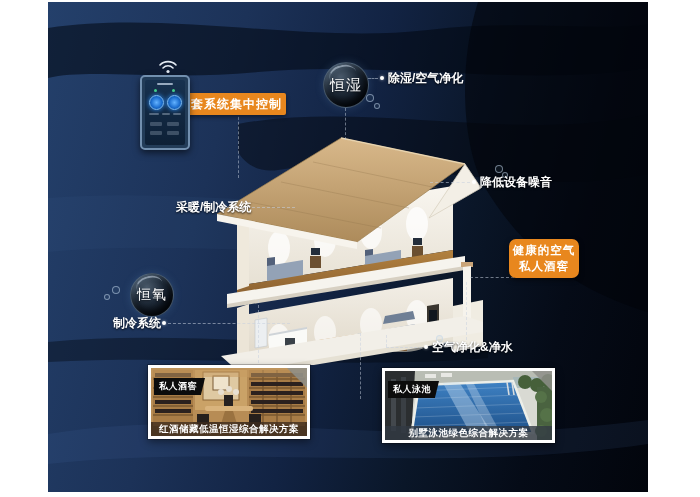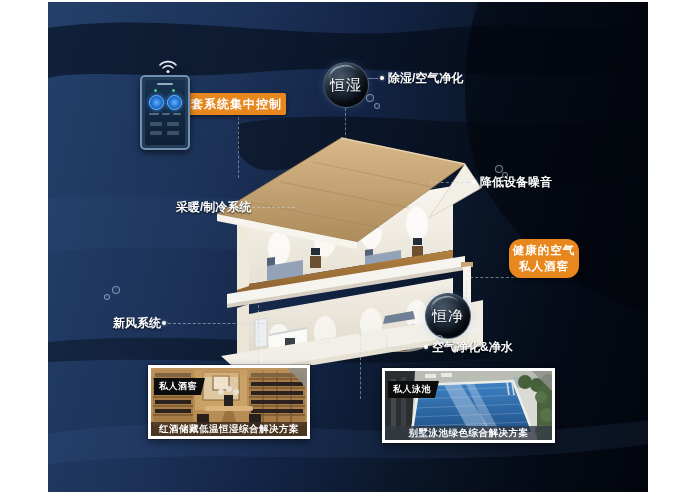--- a/index.html
+++ b/index.html
@@ -23,21 +23,21 @@
   .bubble::after{content:"";position:absolute;top:2px;left:5px;width:62%;height:44%;border-radius:50%;
     border-top:2px solid rgba(225,238,250,.45);border-left:1px solid rgba(225,238,250,.18);transform:rotate(-14deg);}
   .mini{position:absolute;border-radius:50%;border:1px solid rgba(195,215,235,.55);background:rgba(120,150,180,.08);}
 
   .desc{position:absolute;color:#fff;font-weight:bold;font-size:12px;white-space:nowrap;text-shadow:0 1px 2px rgba(0,0,0,.8);}
 
   
   .ctrl-label{position:absolute;left:126px;top:91px;width:112px;height:22px;line-height:22px;z-index:2;
     background:#E8871E;color:#fff;font-size:12px;font-weight:bold;text-align:center;letter-spacing:1px;
     border-radius:2px;box-shadow:0 2px 4px rgba(0,0,0,.45);}
-  .badge{position:absolute;left:461px;top:237px;width:66px;background:#E8871E;color:#fff;border-radius:12px;
+  .badge{position:absolute;left:461px;top:237px;width:66px;background:#E8871E;color:#fff;border-radius:7px;
     font-size:11.5px;font-weight:bold;text-align:center;line-height:1.35;padding:4px 2px;letter-spacing:1px;
     box-shadow:0 2px 5px rgba(0,0,0,.5);}
 
   
   .phone{position:absolute;left:92px;top:73px;width:46px;height:71px;background:#223c58;border:2px solid #7290af;
     border-radius:5px;box-shadow:0 3px 7px rgba(0,0,0,.55);z-index:3;}
   .phone .screen{position:absolute;left:3px;right:3px;top:3px;bottom:3px;border-radius:2px;
     background:linear-gradient(#17314f,#0d2036);}
   .ph-bar{position:absolute;background:rgba(220,235,250,.65);border-radius:1px;}
   .dial{position:absolute;width:13px;height:13px;border-radius:50%;border:1px solid #7cc0ff;
@@ -183,37 +183,37 @@
       <div class="ph-bar" style="left:5px;top:51px;width:12px;height:4px;opacity:.35;"></div>
       <div class="ph-bar" style="left:22px;top:51px;width:12px;height:4px;opacity:.35;"></div>
     </div>
   </div>
 
   <div class="ctrl-label">一套系统集中控制</div>
 
   <div class="bubble" style="left:275px;top:60px;width:44px;height:44px;font-size:15px;">
       <span>恒湿</span>
     </div>
-  <div class="bubble" style="left:377px;top:291px;width:44px;height:44px;font-size:15px;">
-      <span>恒净</span>
+  <div class="bubble" style="left:82px;top:271px;width:42px;height:42px;font-size:14px;">
+      <span>恒氧</span>
     </div>
 
   <div class="mini" style="left:318px;top:92px;width:6px;height:6px;"></div>
   <div class="mini" style="left:326px;top:101px;width:4px;height:4px;"></div>
   <div class="mini" style="left:447px;top:163px;width:6px;height:6px;"></div>
   <div class="mini" style="left:454px;top:170px;width:4px;height:4px;"></div>
   <div class="mini" style="left:64px;top:284px;width:6px;height:6px;"></div>
   <div class="mini" style="left:56px;top:292px;width:4px;height:4px;"></div>
   <div class="mini" style="left:388px;top:333px;width:5px;height:5px;"></div>
   <div class="mini" style="left:395px;top:340px;width:4px;height:4px;"></div>
 
   <div class="desc" style="left:340px;top:68px;">除湿/空气净化</div>
   <div class="desc" style="left:432px;top:172px;font-family:Liberation Serif, serif;">降低设备噪音</div>
   <div class="desc" style="left:92px;top:197px;margin-left:36px;">采暖/制冷系统</div>
-  <div class="desc" style="left:65px;top:313px;">新风系统</div>
+  <div class="desc" style="left:65px;top:313px;">制冷系统</div>
   <div class="desc" style="left:384px;top:337px;">空气净化&amp;净水</div>
 
   <div class="badge">
     <div>健康的空气</div>
     <div>私人酒窖</div>
   </div>
 
   <div class="card" style="left:334px;top:366px;width:167px;height:69px;">
     <svg width="167" height="69" viewBox="0 0 167 69">
       <defs>

